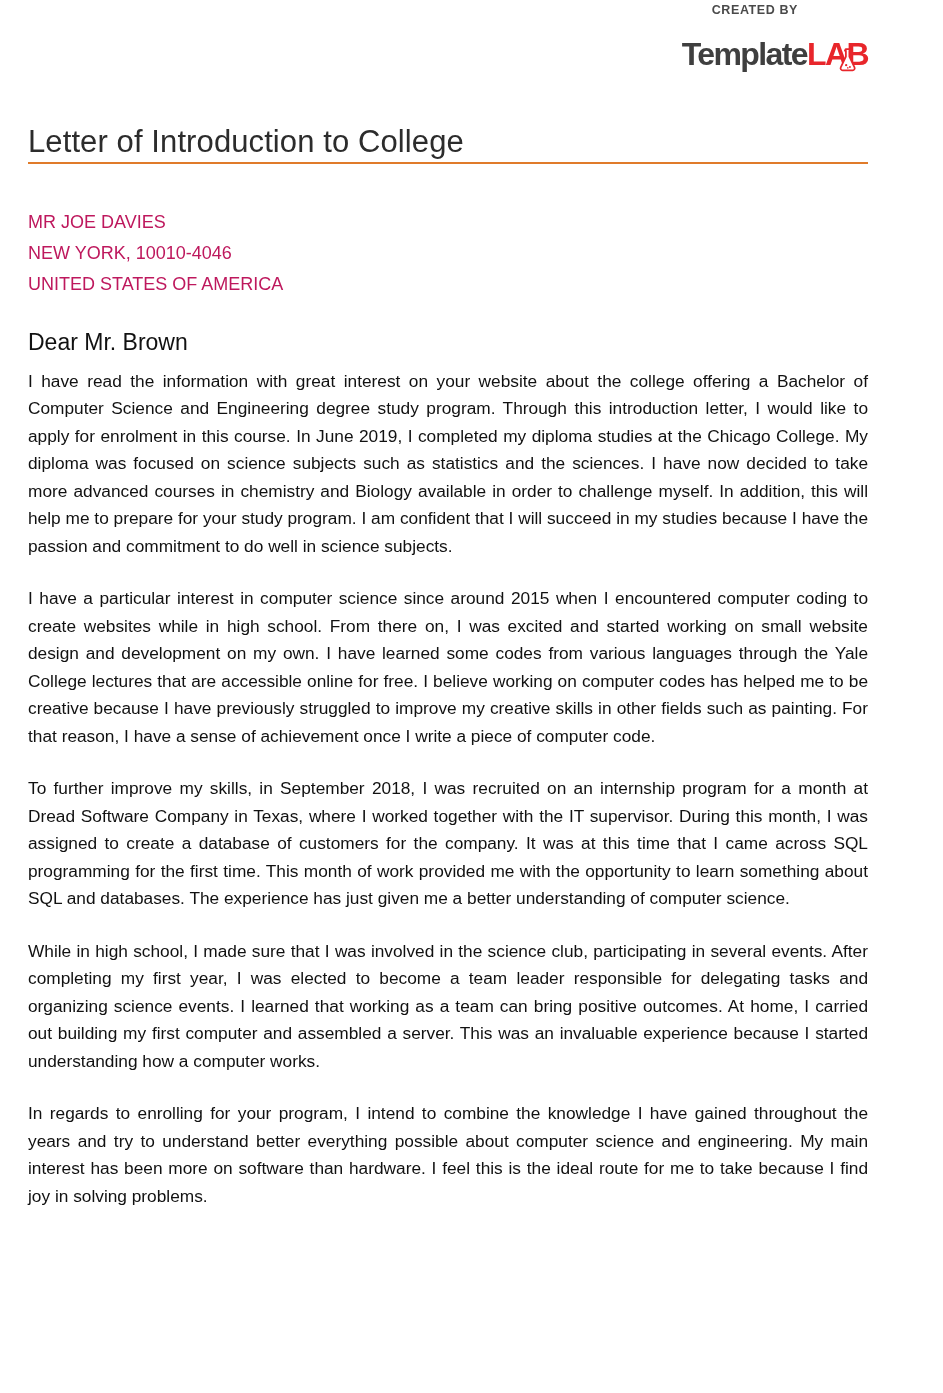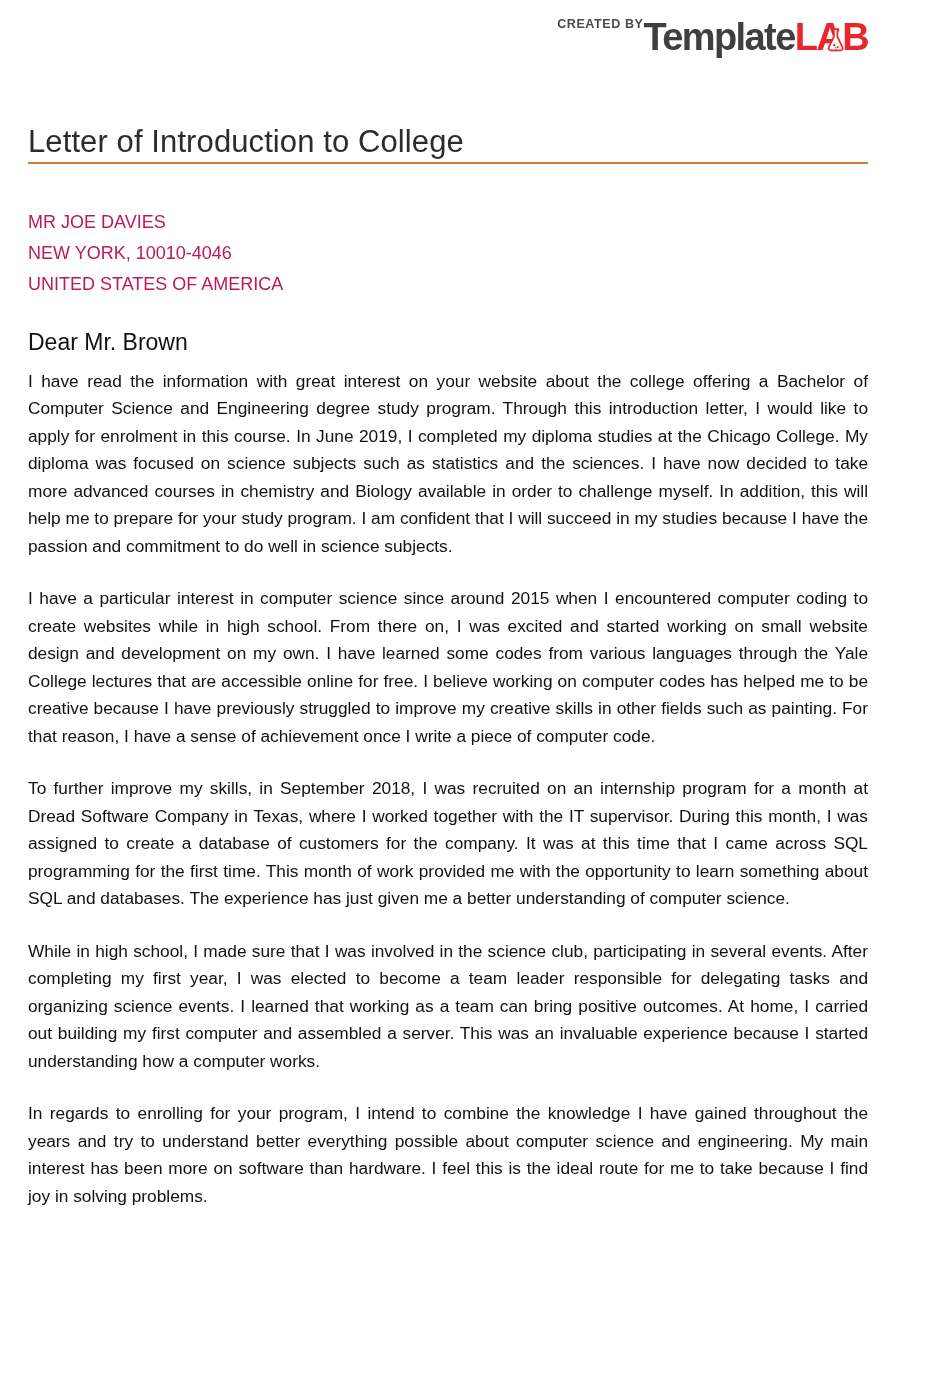--- a/index.html
+++ b/index.html
@@ -20,41 +20,43 @@
   .header {
     height: 100px;
     display: flex;
     justify-content: flex-end;
     align-items: flex-start;
     padding-right: 75px;
     box-sizing: border-box;
   }
   .logo-block {
     display: flex;
+    flex-direction: column;
     align-items: flex-start;
-    padding-top: 18px;
+    padding-top: 4px;
   }
   .logo-created-by {
     font-family: "Liberation Sans", sans-serif;
     font-size: 12.5px;
     font-weight: bold;
     letter-spacing: 0.6px;
     color: #4a4a4a;
     margin-left: 30px;
     line-height: 1;
     margin-bottom: 1px;
   }
   .logo-wordmark {
     display: flex;
     align-items: flex-start;
     font-family: "Liberation Sans", sans-serif;
-    font-size: 38px;
+    font-size: 32px;
     font-weight: bold;
     line-height: 1;
     letter-spacing: -1.6px;
+    margin-top: 20px;
   }
   .logo-template {
     color: #3f3f3f;
   }
   .logo-lab-wrap {
     position: relative;
     display: inline-block;
   }
   .logo-lab {
     color: #e8262b;

